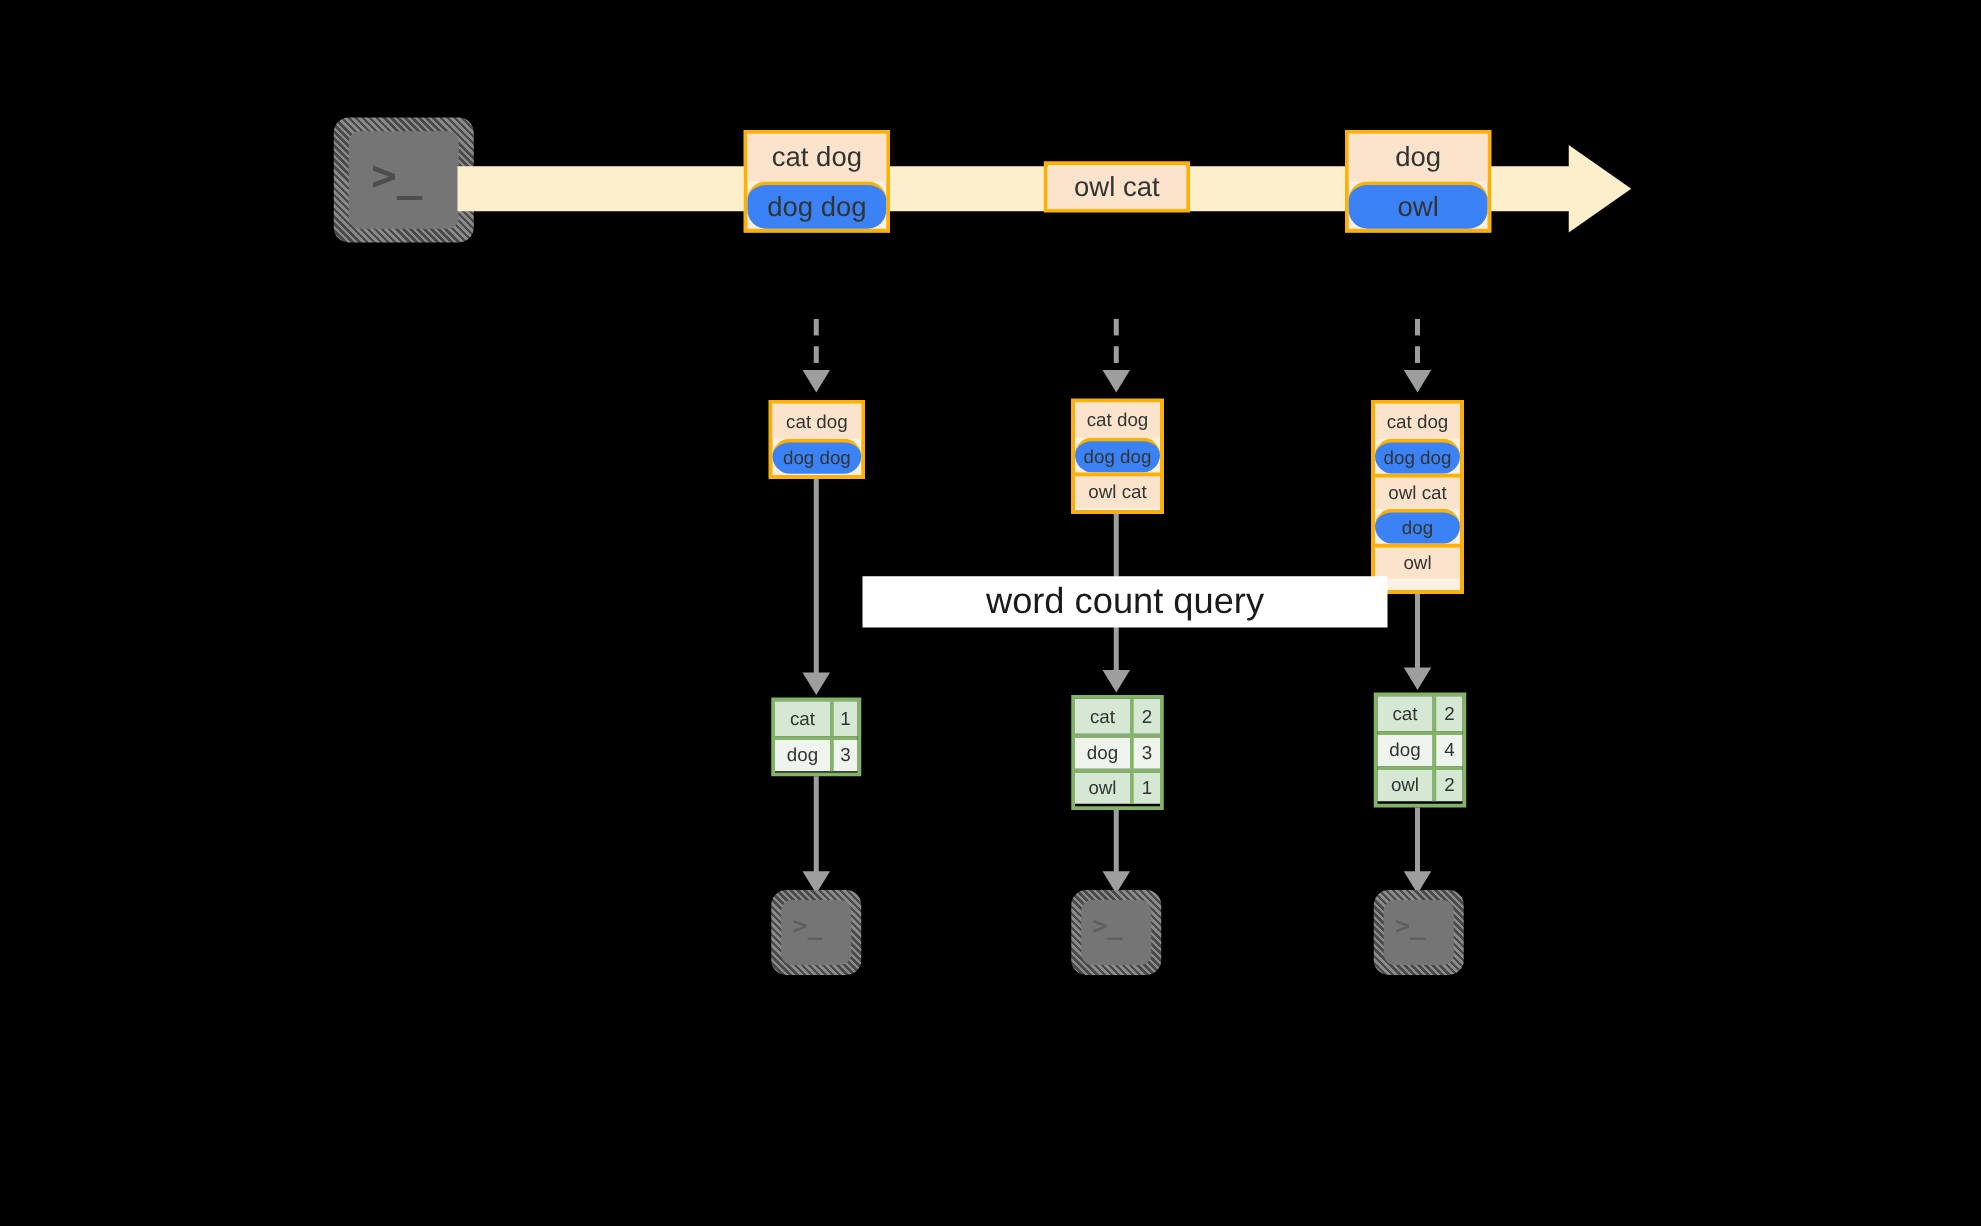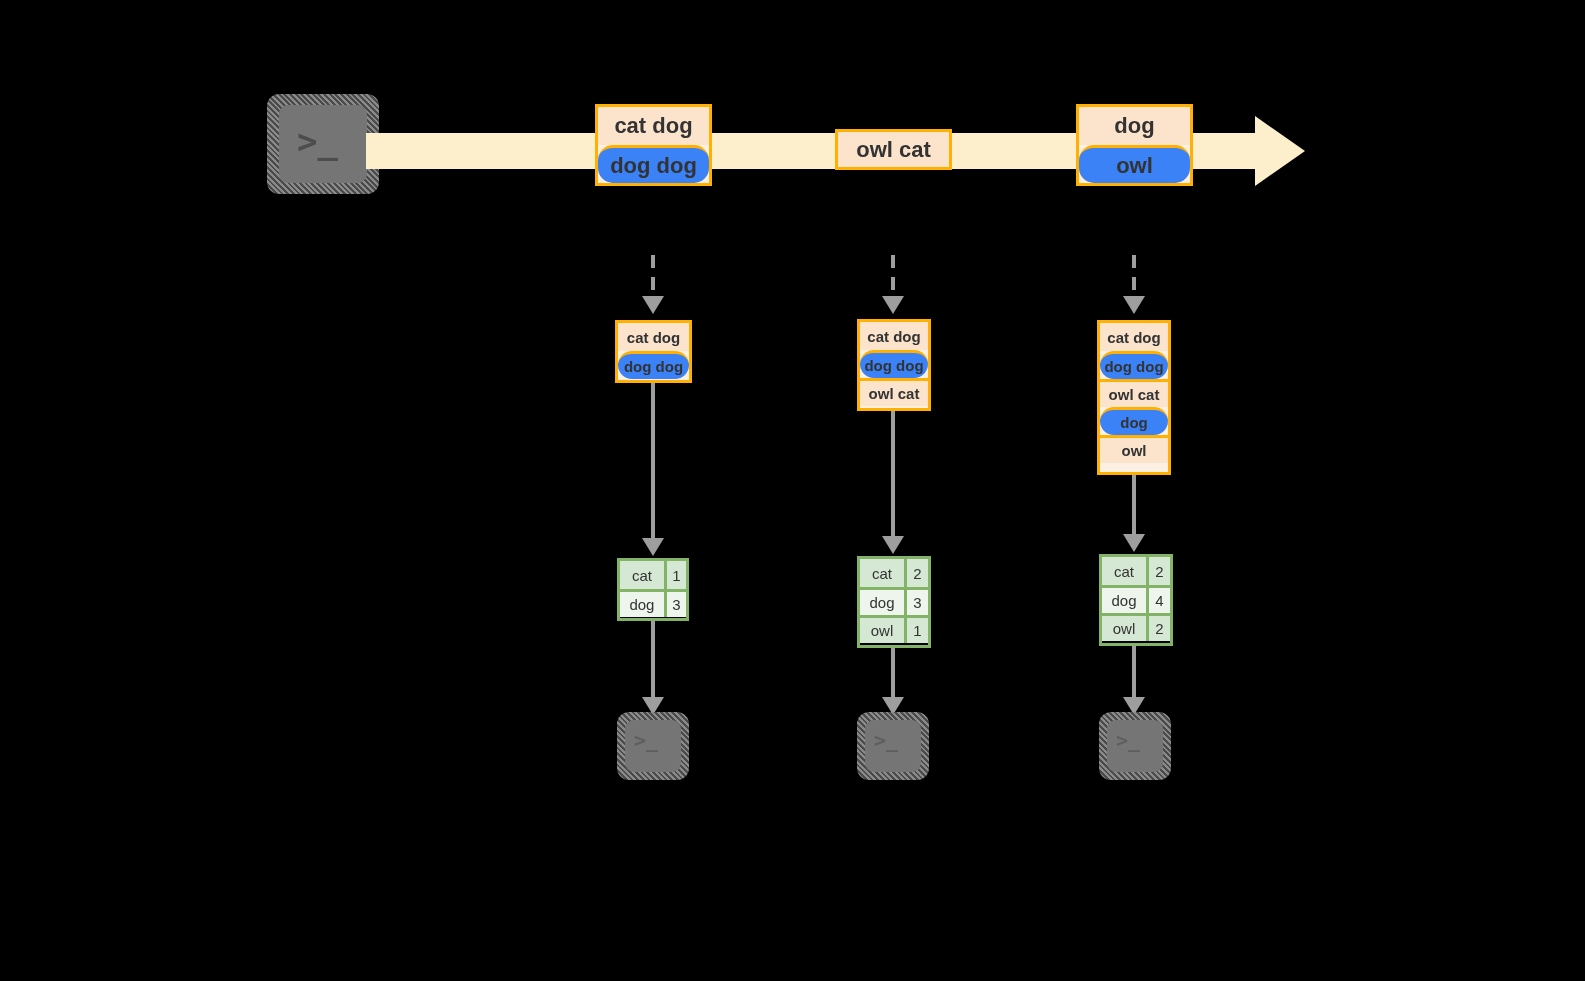--- a/index.html
+++ b/index.html
@@ -16,21 +16,21 @@
       font-family:"DejaVu Sans Mono",monospace;font-weight:700;}
 
   
   .tl-shaft{position:absolute;background:#feefcc;}
   .tl-head{position:absolute;width:0;height:0;
       border-top:35px solid transparent;border-bottom:35px solid transparent;
       border-left:50px solid #feefcc;}
 
   
   .obox{position:absolute;box-sizing:border-box;border:3px solid #ffb000;
-        background:#fcf0e3;font-weight:bold;}
+        background:#fcf0e3;}
   .orow{box-sizing:border-box;display:flex;align-items:center;
         justify-content:center;color:#333;white-space:nowrap;}
   .orow.dark{background:#fce4cc;}
   .orow.light{background:#3b82f6;border-radius:15px;}
   .orow+.orow{border-top:3px solid #ffb000;}
 
   
   .gbox{position:absolute;box-sizing:border-box;border:3px solid #82b366;}
   .grow{box-sizing:border-box;display:flex;justify-content:flex-end;}
   .grow+.grow{border-top:3px solid #82b366;}
@@ -180,14 +180,17 @@
 
   <div class="line" style="left:1132px;top:646px;height:54px;"></div>
   <div class="ahead" style="left:1123px;top:697px;"></div>
 
   <div class="term" style="left:1099px;top:712px;width:72px;height:68px;">
     <div class="hatch"></div>
     <div class="face" style="left:8px;top:8px;right:8px;bottom:8px;"></div>
     <div class="glyph" style="left:17px;top:18px;font-size:20px;opacity:.55;">&gt;_</div>
   </div>
 
+  <div class="banner" style="left:690px;top:461px;width:420px;height:41px;font-size:29px;">
+    <span>word count query</span>
+  </div>
 
 </div>
 
 </body></html>

